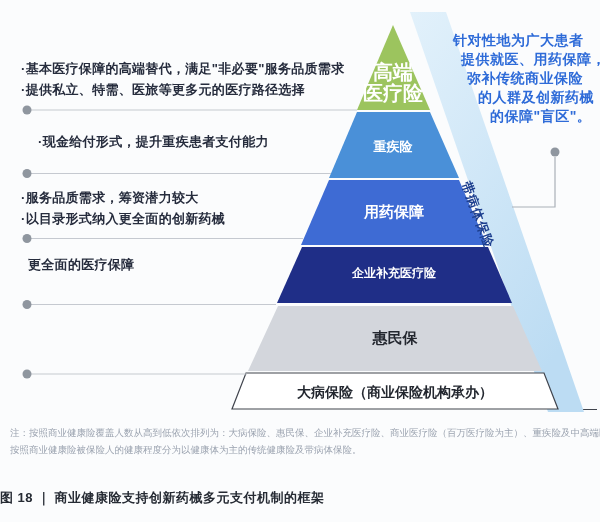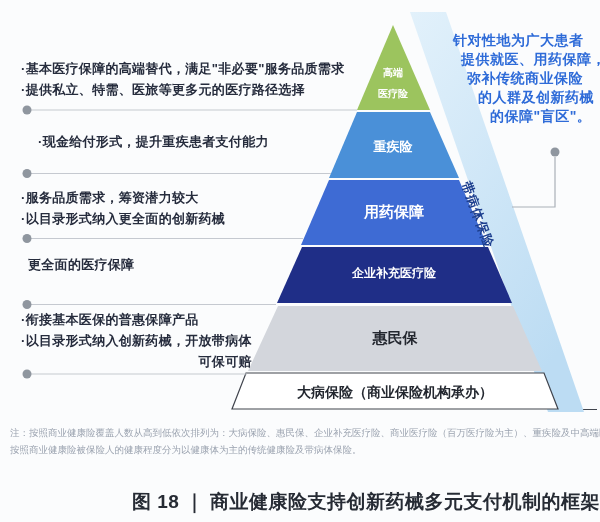--- a/index.html
+++ b/index.html
@@ -12,22 +12,22 @@
   .right-block{position:absolute;left:453px;top:31px;z-index:3;font-size:14px;font-weight:700;
                color:#2e6bd8;line-height:19px;white-space:nowrap;letter-spacing:0.5px;}
   .lvl-label{position:absolute;z-index:4;text-align:center;font-weight:700;white-space:nowrap;}
   .lvl-label.white{color:#ffffff;}
   .lvl-label.dark{color:#23272f;}
   #band-text{position:absolute;left:474px;top:179px;z-index:2;font-size:13px;font-weight:700;
              color:#1d3f8f;white-space:nowrap;letter-spacing:1px;
              transform:rotate(70deg);transform-origin:left top;}
   #footnote{position:absolute;left:10px;top:424px;z-index:3;font-size:9.5px;color:#9aa2af;
             line-height:17px;white-space:nowrap;}
-  #caption{position:absolute;left:0;top:489px;width:600px;z-index:3;text-align:right;
-           font-size:19px;font-weight:700;color:#262b34;letter-spacing:0.5px;}
+  #caption{position:absolute;left:0;top:489px;width:600px;z-index:3;text-align:left;
+           font-size:13px;font-weight:700;color:#262b34;letter-spacing:0.5px;}
 </style>
 </head>
 <body>
 
 <div id="stage">
 
   <svg id="pyr-svg" width="600" height="522" viewBox="0 0 600 522">
     <defs>
       <linearGradient id="bandGrad" x1="0" y1="0" x2="0.6" y2="1">
         <stop offset="0" stop-color="#e2f1fb"></stop>
@@ -56,21 +56,21 @@
     <circle cx="27" cy="304.5" r="4.5" fill="#8f969f"></circle>
     <line x1="27" y1="374" x2="247" y2="374" stroke="#c5c9d0" stroke-width="1.2"></line>
     <circle cx="27" cy="374" r="4.5" fill="#8f969f"></circle>
 
     <circle cx="555" cy="152" r="4.5" fill="#8f969f"></circle>
     <polyline points="555,157 555,207 512,207" fill="none" stroke="#aab0b8" stroke-width="1.2"></polyline>
   </svg>
 
   <div id="band-text">带病体保险</div>
 
-  <div class="lvl-label white" style="left:353px;top:62px;width:80px;font-size:10px;line-height:21px;">
+  <div class="lvl-label white" style="left:353px;top:62px;width:80px;font-size:20px;line-height:21px;">
     <div>高端</div>
     <div>医疗险</div>
   </div>
   <div class="lvl-label white" style="left:313px;top:138px;width:160px;font-size:13px;">重疾险</div>
   <div class="lvl-label white" style="left:304px;top:203px;width:180px;font-size:15px;">用药保障</div>
   <div class="lvl-label white" style="left:294px;top:265px;width:200px;font-size:12px;">企业补充医疗险</div>
   <div class="lvl-label dark" style="left:315px;top:329px;width:160px;font-size:15px;">惠民保</div>
   <div class="lvl-label dark" style="left:245px;top:384px;width:300px;font-size:14px;">大病保险（商业保险机构承办）</div>
 
   <div class="left-block" style="top:58px;">
@@ -80,25 +80,20 @@
   <div class="left-block" style="top:131px;margin-left:17px;">
     <div>·现金给付形式，提升重疾患者支付能力</div>
   </div>
   <div class="left-block" style="top:187px;">
     <div>·服务品质需求，筹资潜力较大</div>
     <div>·以目录形式纳入更全面的创新药械</div>
   </div>
   <div class="left-block" style="top:254px;">
     <div class="cont">更全面的医疗保障</div>
   </div>
-  <div class="left-block" style="top:309px;">
-    <div>·衔接基本医保的普惠保障产品</div>
-    <div>·以目录形式纳入创新药械，开放带病体</div>
-    <div class="cont">可保可赔</div>
-  </div>
 
   <div class="right-block">
     <div style="margin-left:0px;">针对性地为广大患者</div>
     <div style="margin-left:8px;">提供就医、用药保障，</div>
     <div style="margin-left:14px;">弥补传统商业保险</div>
     <div style="margin-left:25px;">的人群及创新药械</div>
     <div style="margin-left:37px;">的保障"盲区"。</div>
   </div>
 
   <div id="footnote">

